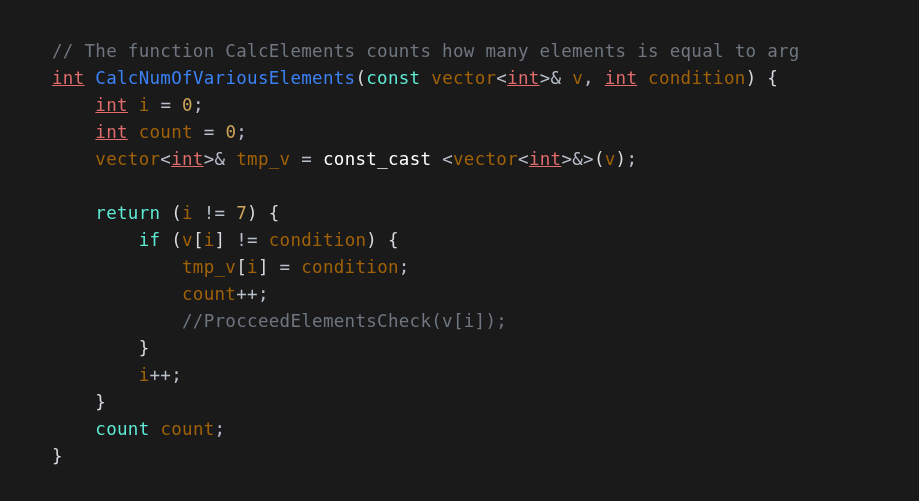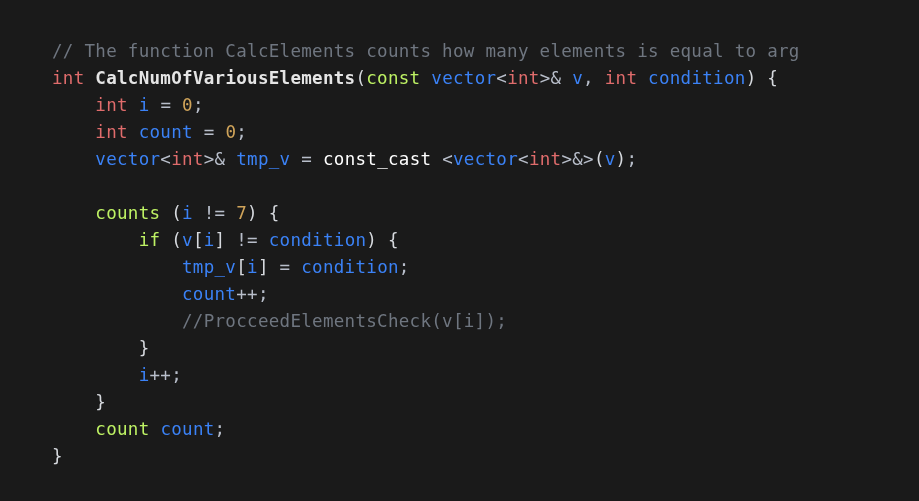--- a/index.html
+++ b/index.html
@@ -17,39 +17,39 @@
     padding: 38px 32px 38px 52px;
     background: #1a1a1a;
     font-family: "Menlo", "Consolas", "DejaVu Sans Mono", monospace;
     font-size: 17.5px;
     line-height: 27px;
     letter-spacing: 0.3px;
     white-space: pre;
     color: #d6d9de;
   }
   .c-comment   { color: #6f7680; margin-top: 45px; }
-  .c-keyword   { color: #bef264; }
-  .c-type-int  { color: #e06c6c; }
-  .c-func-decl { color: #e5e5e5; font-weight: 700; }
+  .c-keyword   { color: #5eead4; }
+  .c-type-int  { color: #e06c6c; text-decoration: underline; }
+  .c-func-decl { color: #3b82f6; font-weight: 400; }
   .c-num       { color: #d0a45a; }
   .c-op        { color: #b8beca; }
   .c-paren     { color: #d6d9de; }
-  .c-ident     { color: #3b82f6; }
+  .c-ident     { color: #a16207; }
   .c-cast      { color: #ffffff; }
 </style>
 </head>
 <body>
 
 <div class="code-block"><span class="c-comment">// The function CalcElements counts how many elements is equal to arg</span>
 <span class="c-type-int">int</span> <span class="c-func-decl">CalcNumOfVariousElements</span><span class="c-paren">(</span><span class="c-keyword">const</span> <span class="c-ident">vector</span><span class="c-op">&lt;</span><span class="c-type-int">int</span><span class="c-op">&gt;</span><span class="c-op">&amp;</span> <span class="c-ident">v</span><span class="c-op">,</span> <span class="c-type-int">int</span> <span class="c-ident">condition</span><span class="c-paren">)</span> <span class="c-paren">{</span>
     <span class="c-type-int">int</span> <span class="c-ident">i</span> <span class="c-op">=</span> <span class="c-num">0</span><span class="c-op">;</span>
     <span class="c-type-int">int</span> <span class="c-ident">count</span> <span class="c-op">=</span> <span class="c-num">0</span><span class="c-op">;</span>
     <span class="c-ident">vector</span><span class="c-op">&lt;</span><span class="c-type-int">int</span><span class="c-op">&gt;</span><span class="c-op">&amp;</span> <span class="c-ident">tmp_v</span> <span class="c-op">=</span> <span class="c-cast">const_cast</span> <span class="c-op">&lt;</span><span class="c-ident">vector</span><span class="c-op">&lt;</span><span class="c-type-int">int</span><span class="c-op">&gt;</span><span class="c-op">&amp;</span><span class="c-op">&gt;</span><span class="c-paren">(</span><span class="c-ident">v</span><span class="c-paren">)</span><span class="c-op">;</span>
 
-    <span class="c-keyword">counts</span> <span class="c-paren">(</span><span class="c-ident">i</span> <span class="c-op">!=</span> <span class="c-num">7</span><span class="c-paren">)</span> <span class="c-paren">{</span>
+    <span class="c-keyword">return</span> <span class="c-paren">(</span><span class="c-ident">i</span> <span class="c-op">!=</span> <span class="c-num">7</span><span class="c-paren">)</span> <span class="c-paren">{</span>
         <span class="c-keyword">if</span> <span class="c-paren">(</span><span class="c-ident">v</span><span class="c-paren">[</span><span class="c-ident">i</span><span class="c-paren">]</span> <span class="c-op">!=</span> <span class="c-ident">condition</span><span class="c-paren">)</span> <span class="c-paren">{</span>
             <span class="c-ident">tmp_v</span><span class="c-paren">[</span><span class="c-ident">i</span><span class="c-paren">]</span> <span class="c-op">=</span> <span class="c-ident">condition</span><span class="c-op">;</span>
             <span class="c-ident">count</span><span class="c-op">++</span><span class="c-op">;</span>
             <span class="c-comment">//ProcceedElementsCheck(v[i]);</span>
         <span class="c-paren">}</span>
         <span class="c-ident">i</span><span class="c-op">++</span><span class="c-op">;</span>
     <span class="c-paren">}</span>
     <span class="c-keyword">count</span> <span class="c-ident">count</span><span class="c-op">;</span>
 <span class="c-paren">}</span></div>
 

